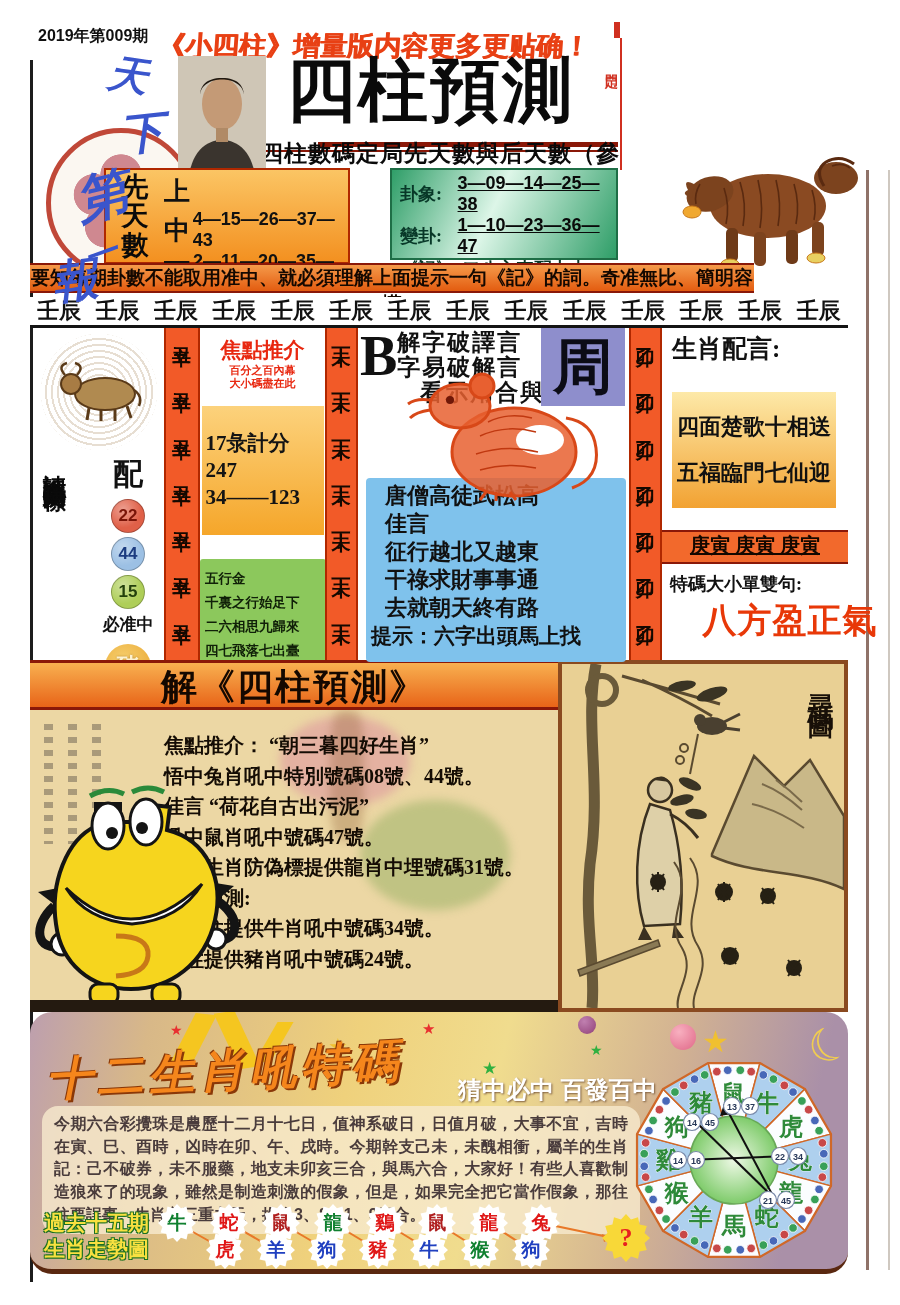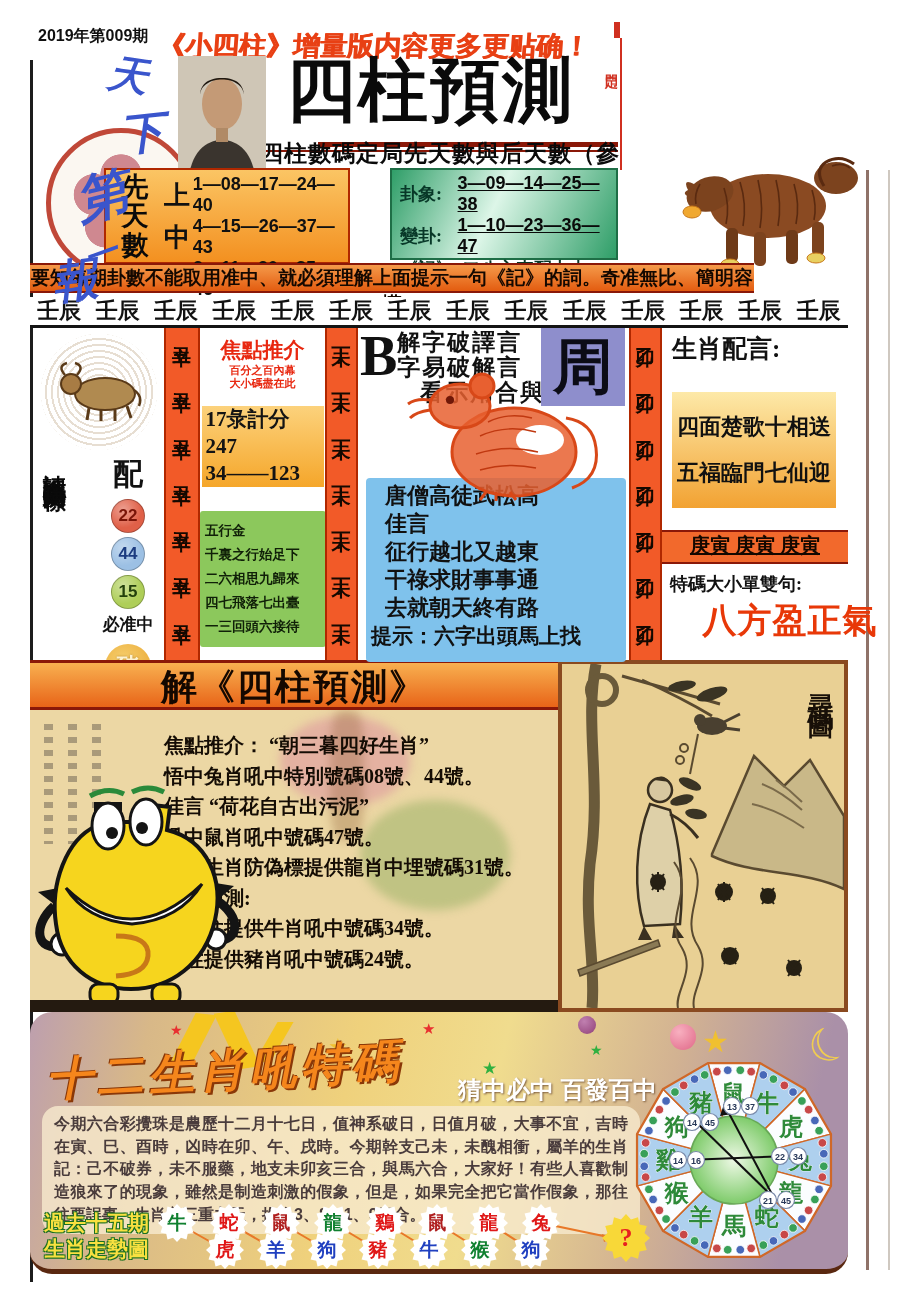--- a/index.html
+++ b/index.html
@@ -92,21 +92,21 @@
         border:1px solid rgba(0,0,0,.25);}
   #must-hit{font:bold 17px "Liberation Serif",serif;margin-top:2px;}
   #zodiac-ball{width:46px;height:46px;border-radius:50%;margin:8px auto 0;
                background:radial-gradient(circle at 40% 35%,#f6cf6e,#e8a22c);display:flex;
                align-items:center;justify-content:center;font:bold 24px "Liberation Serif",serif;
                color:#fdf2d0;text-shadow:0 0 2px #b07818;}
   
   #focus-title{margin-top:8px;text-align:center;font:bold 21px "Liberation Serif",serif;color:#e82810;}
   .focus-sub{text-align:center;font:bold 11px "Liberation Serif",serif;color:#e82810;line-height:13px;}
   #score-box{margin:16px auto 0;width:114px;background:linear-gradient(180deg,#fcd27c,#f5a62a);
-             padding:0 4px;font:bold 21px "Liberation Serif",serif;line-height:27px;color:#141414;}
+             padding:24px 4px;font:bold 21px "Liberation Serif",serif;line-height:27px;color:#141414;}
   #wuxing-box{margin:24px auto 0;width:116px;background:#8cc85c;border-radius:3px;
               padding:8px 5px;color:#102008;}
   #wuxing-box div{font:bold 13.5px "Liberation Serif",serif;line-height:24px;white-space:nowrap;}
   
   #bcol-head{position:absolute;left:2px;top:2px;display:flex;}
   #dropcap{font:bold 56px "Liberation Serif",serif;line-height:52px;}
   #bcol-lines div{font:bold 23px "Liberation Serif",serif;line-height:25px;letter-spacing:2px;}
   #bcol-lines div:nth-child(3){margin-left:23px;}
   #zhou-box{position:absolute;right:4px;top:0;width:84px;height:78px;background:#8e8ecc;
             display:flex;align-items:center;justify-content:center;
@@ -237,21 +237,20 @@
 
   <div class="abs" id="xiantian-box">
     <div id="xiantian-label">
       <span>先</span>
       <span>天</span>
       <span>數</span>
     </div>
     <div id="xiantian-rows">
       <div class="xt-row">
         <span class="xt-key">上</span>
-        <span class="xt-nums">1—08—17—24—40</span>
       </div>
       <div class="xt-row">
         <span class="xt-key">中</span>
         <span class="xt-nums">4—15—26—37—43</span>
       </div>
       <div class="xt-row">
         <span class="xt-key">下</span>
         <span class="xt-nums">2—11—20—35—46</span>
       </div>
     </div>

